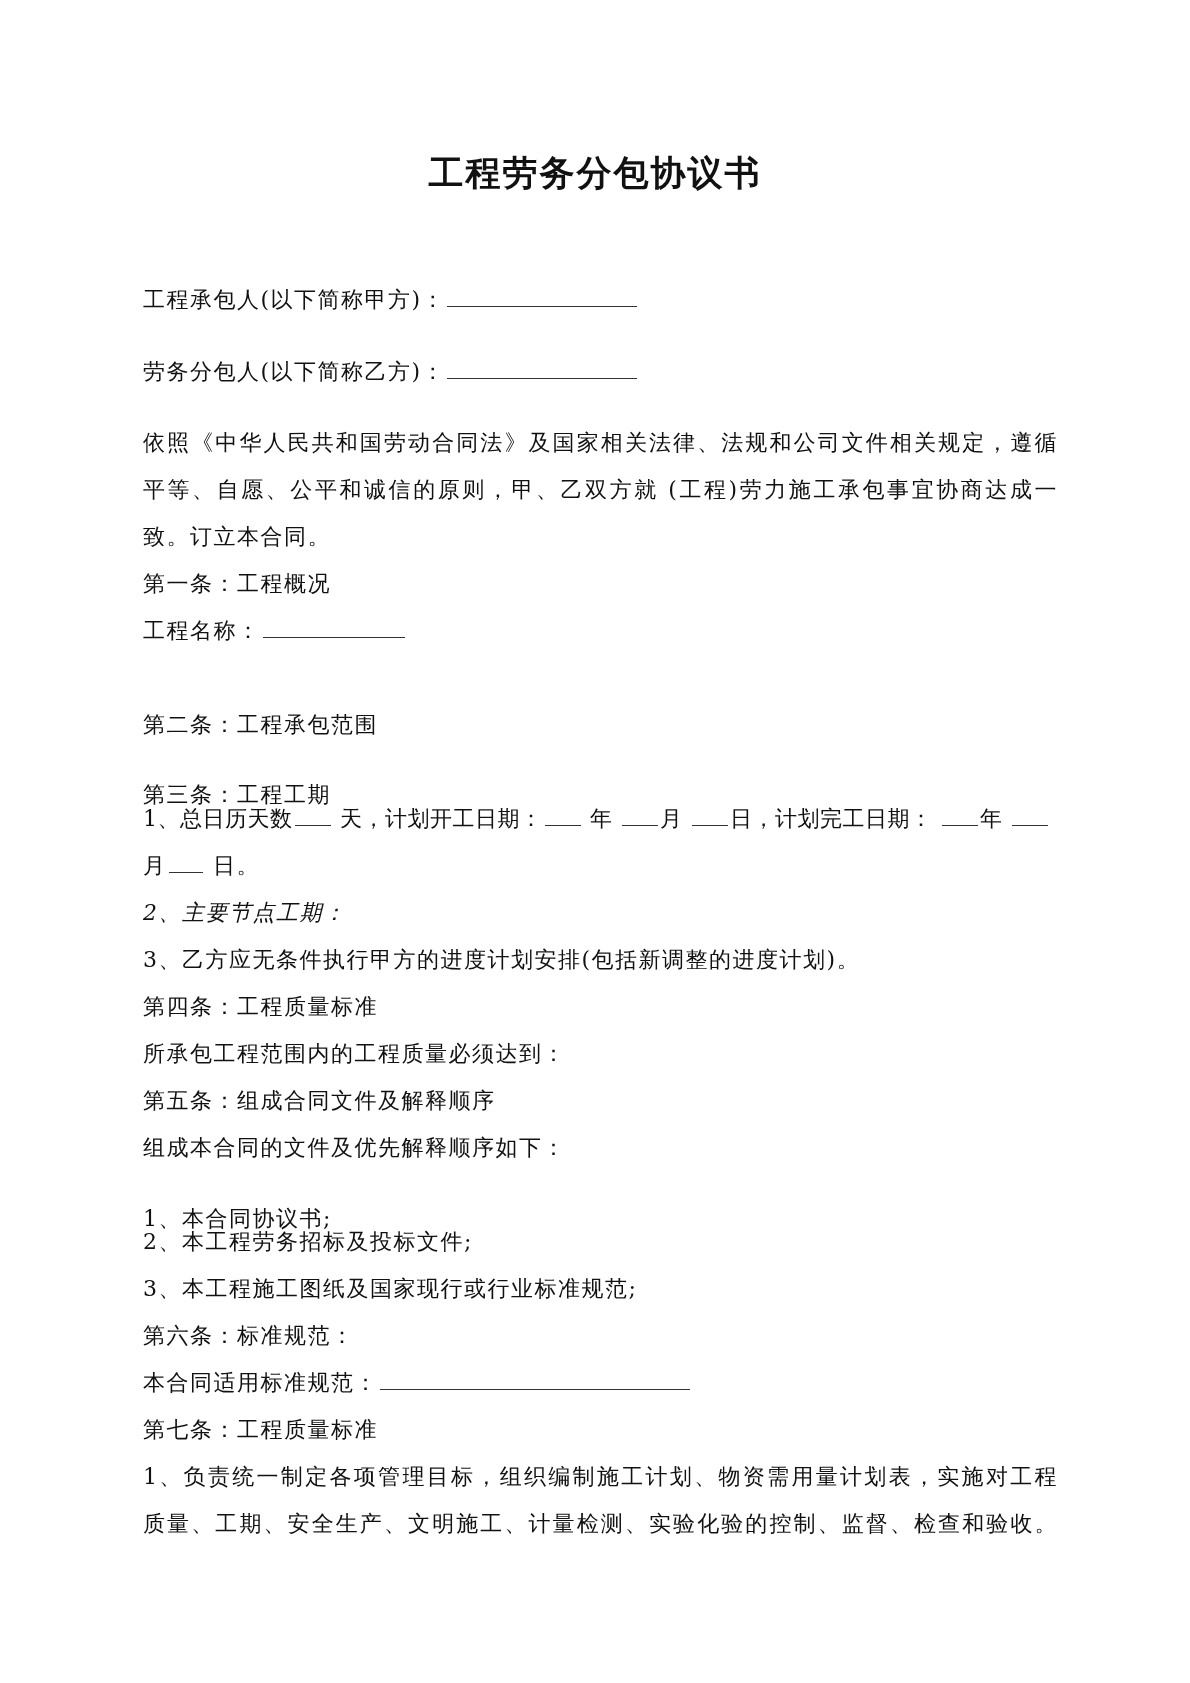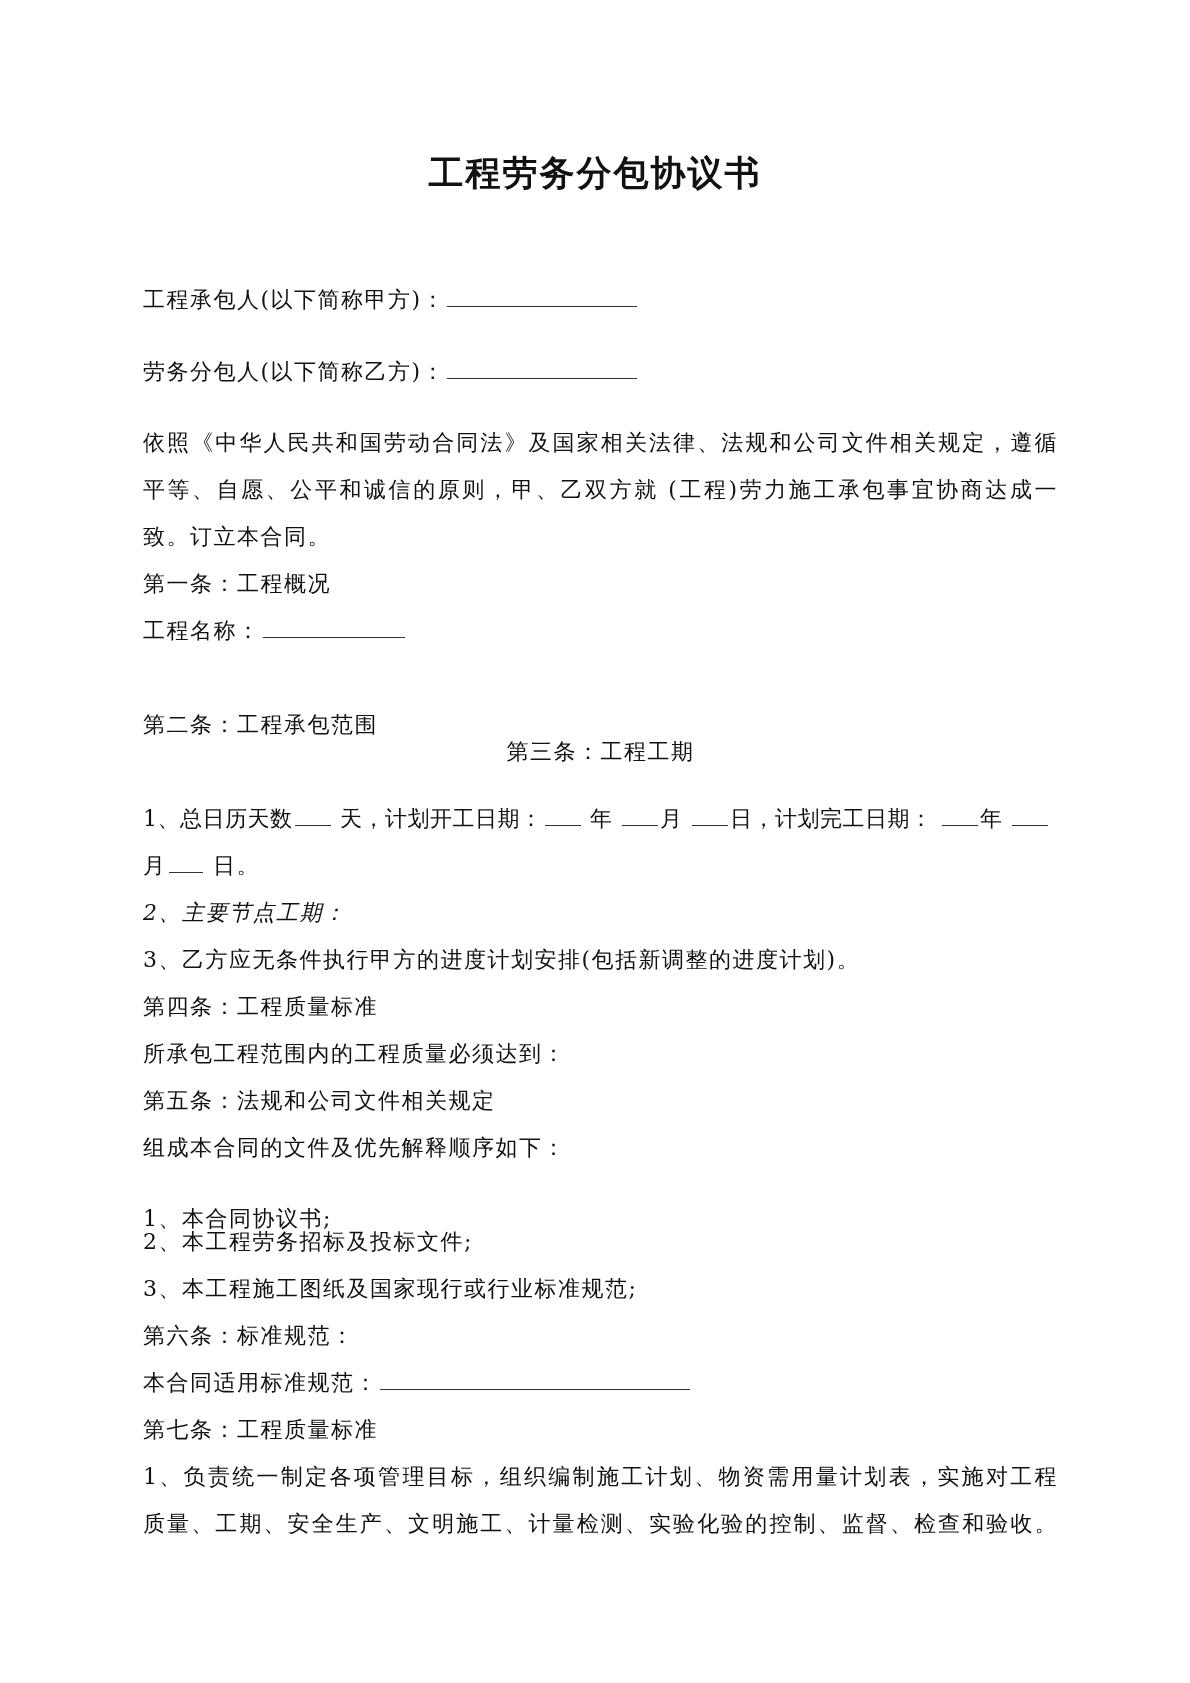--- a/index.html
+++ b/index.html
@@ -31,42 +31,42 @@
 
   <div class="line justify" style="top:428px;">依照《中华人民共和国劳动合同法》及国家相关法律、法规和公司文件相关规定，遵循</div>
   <div class="line justify" style="top:475px;">平等、自愿、公平和诚信的原则，甲、乙双方就 (工程)劳力施工承包事宜协商达成一</div>
   <div class="line" style="top:522px;">致。订立本合同。</div>
 
   <div class="line" style="top:569px;">第一条：工程概况</div>
   <div class="line" style="top:616px;">
     <span>工程名称：</span><span class="blank" style="width:142px;"></span>
   </div>
   <div class="line" style="top:710px;">第二条：工程承包范围</div>
-  <div class="line" style="top:737px;text-align:center;">第三条：工程工期</div>
+  <div class="line" style="top:780px;">第三条：工程工期</div>
 
   <div class="line" style="top:804px; letter-spacing:0.5px;">
     <span>1、总日历天数</span><span class="blank" style="width:36px;"></span>
     <span>天，计划开工日期：</span><span class="blank" style="width:36px;"></span>
     <span>年</span>
     <span class="blank" style="width:36px;"></span><span>月</span>
     <span class="blank" style="width:36px;"></span><span>日，计划完工日期：</span>
     <span class="blank" style="width:36px;"></span><span>年</span>
     <span class="blank" style="width:36px;"></span>
   </div>
   <div class="line" style="top:851px;">
     <span>月</span><span class="blank" style="width:34px;"></span>
     <span>日。</span>
   </div>
   <div class="line" style="top:898px;font-style:italic;">2、主要节点工期：</div>
   <div class="line" style="top:945px;">3、乙方应无条件执行甲方的进度计划安排(包括新调整的进度计划)。</div>
 
   <div class="line" style="top:992px;">第四条：工程质量标准</div>
   <div class="line" style="top:1039px;">所承包工程范围内的工程质量必须达到：</div>
 
-  <div class="line" style="top:1086px;">第五条：法规和公司文件相关规定</div>
+  <div class="line" style="top:1086px;">第五条：组成合同文件及解释顺序</div>
   <div class="line" style="top:1133px;">组成本合同的文件及优先解释顺序如下：</div>
   <div class="line" style="top:1180px;margin-top:24px;">1、本合同协议书;</div>
   <div class="line" style="top:1227px;">2、本工程劳务招标及投标文件;</div>
   <div class="line" style="top:1274px;">3、本工程施工图纸及国家现行或行业标准规范;</div>
 
   <div class="line" style="top:1321px;">第六条：标准规范：</div>
   <div class="line" style="top:1368px;">
     <span>本合同适用标准规范：</span><span class="blank" style="width:310px;"></span>
   </div>
 

